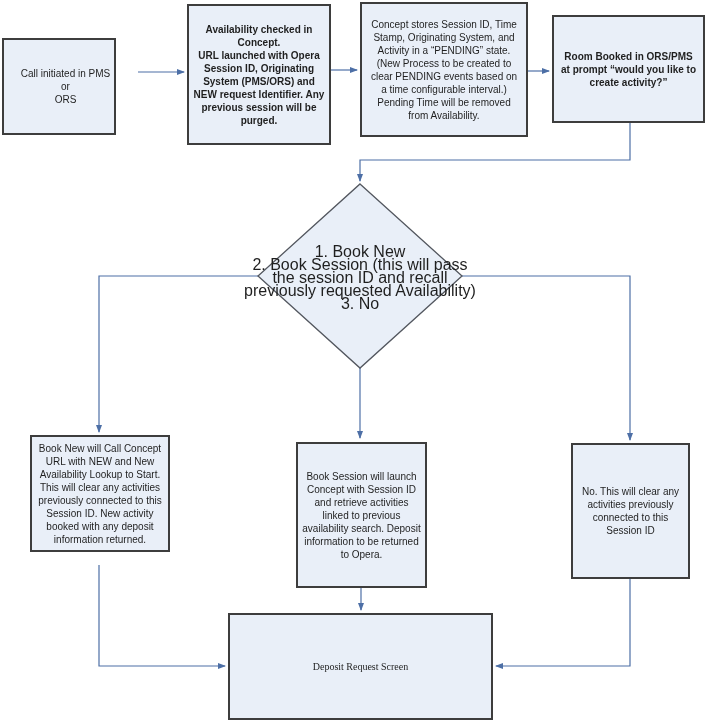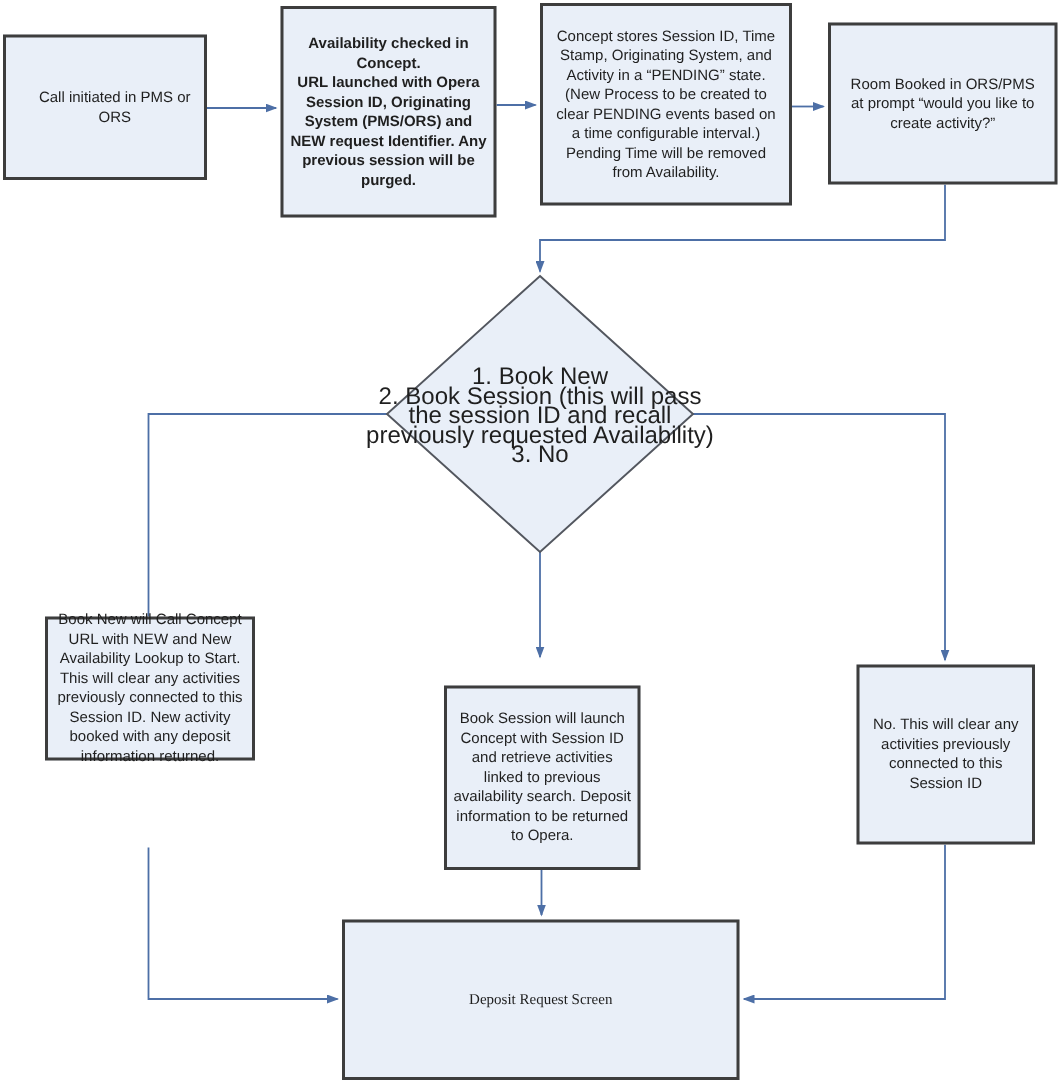--- a/index.html
+++ b/index.html
@@ -56,27 +56,27 @@
     padding:3px;
   }
   .diamond-label{
     position:absolute;
     text-align:center;
     font-size:16px;
     line-height:13px;
     color:var(--text);
     white-space:pre-line;
   }
-  #node-call-initiated   {left:2px;   top:23px;  width:136px; height:97px;padding-left:16px;}
+  #node-call-initiated   {left:2px;   top:38px;  width:114px; height:97px;padding-left:16px;}
   #node-availability     {left:187px; top:4px;   width:144px; height:141px;font-weight:bold;}
   #node-concept-stores   {left:360px; top:2px;   width:168px; height:135px;}
-  #node-room-booked      {left:552px; top:15px;  width:153px; height:108px;}
-  #node-book-new         {left:30px;  top:411px; width:140px; height:96px;}
-  #node-book-session     {left:296px; top:457px; width:131px; height:123px;}
-  #node-no               {left:571px; top:443px; width:119px; height:120px;}
+  #node-room-booked      {left:552px; top:15px;  width:153px; height:108px;font-weight:bold;}
+  #node-book-new         {left:30px;  top:435px; width:140px; height:117px;}
+  #node-book-session     {left:296px; top:442px; width:131px; height:146px;}
+  #node-no               {left:571px; top:443px; width:119px; height:136px;}
   #node-deposit          {left:228px; top:613px; width:265px; height:107px;font-family:Liberation Serif, serif;}
   #decision-label        {left:240px; top:245px; width:240px;}
 </style>
 </head>
 <body>
 
 <div id="canvas">
 
   <svg id="connector-layer" viewBox="0 0 709 721" xmlns="http://www.w3.org/2000/svg">
     <defs>

